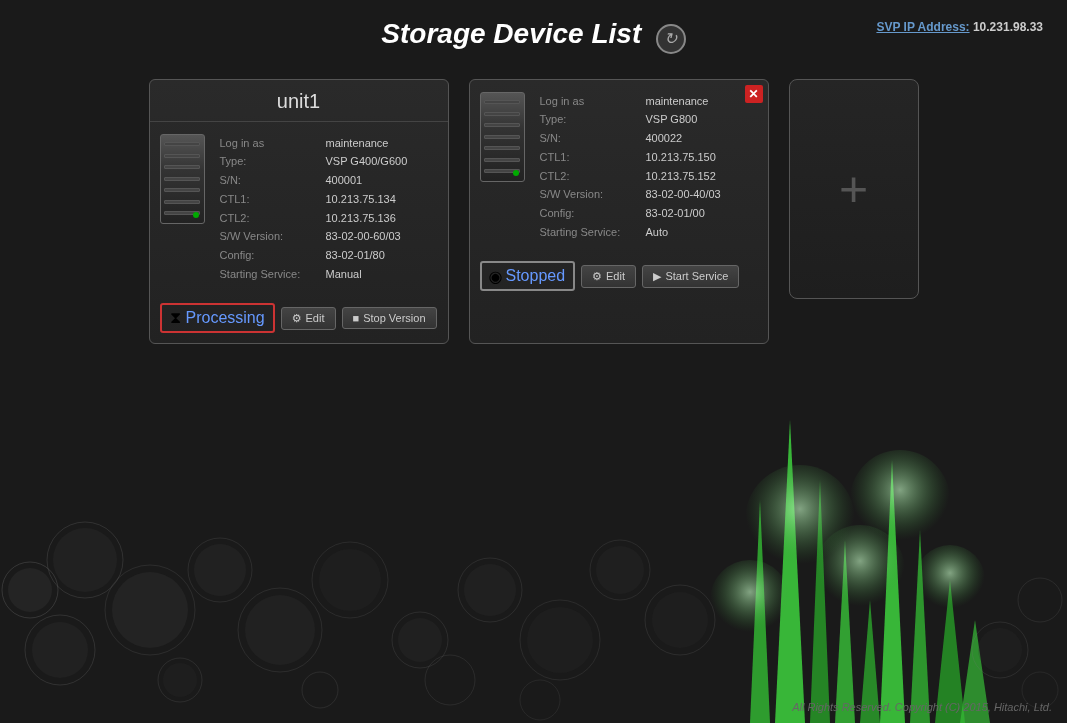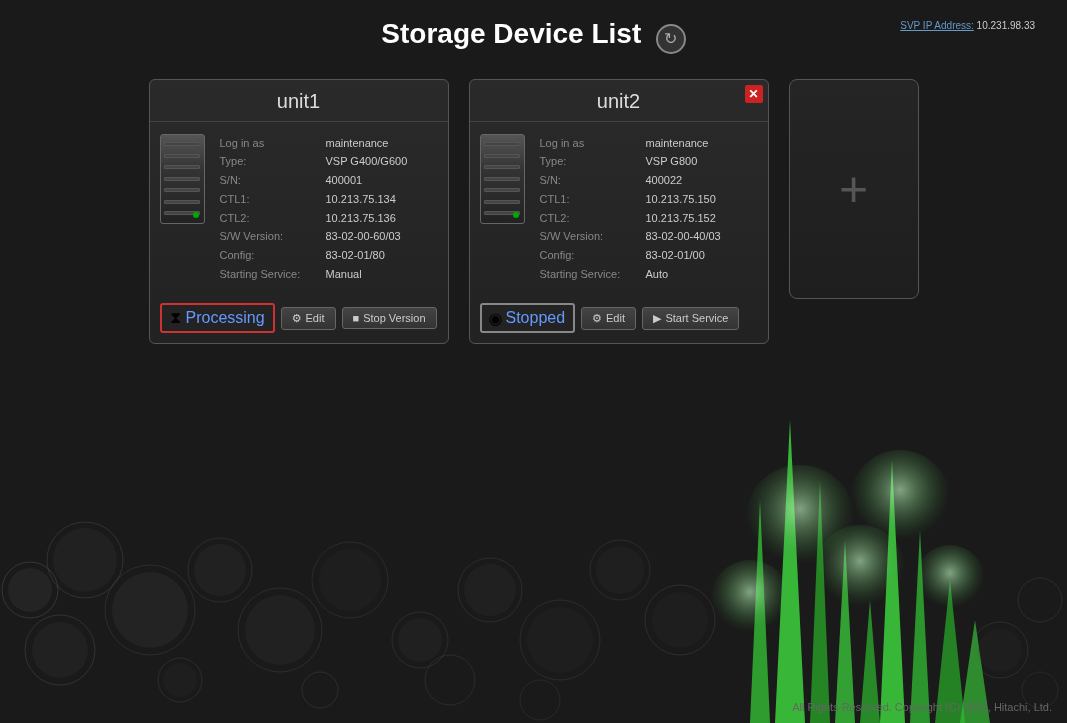--- a/index.html
+++ b/index.html
@@ -18,20 +18,21 @@
       top: 0; left: 0;
       width: 100%; height: 100%;
       z-index: 10;
     }
 
     
     .header {
       text-align: center;
       padding: 18px 0 10px 0;
       position: relative;
+      font-style: italic;
     }
 
     .page-title {
       color: #ffffff;
       font-size: 28px;
       font-weight: bold;
       display: inline-block;
     }
 
     .refresh-icon-btn {
@@ -50,23 +51,24 @@
       display: flex;
       align-items: center;
       justify-content: center;
       color: #aaa;
       font-size: 16px;
     }
 
     .svp-info {
       position: absolute;
       top: 20px;
-      right: 32px;
+      right: 24px;
       color: #cccccc;
-      font-size: 10px;
+      font-size: 12px;
+      font-weight: bold;
     }
 
     .svp-label {
       color: #6699cc;
       text-decoration: underline;
     }
 
     
     .cards-container {
       display: flex;
@@ -249,20 +251,21 @@
       line-height: 1;
     }
 
     
     .footer {
       position: absolute;
       bottom: 10px;
       right: 15px;
       color: #666666;
       font-size: 11px;
+      font-style: italic;
     }
 
     
     .bg-decoration {
       position: absolute;
       top: 0; left: 0;
       width: 100%;
       height: 100%;
       pointer-events: none;
     }
@@ -418,21 +421,20 @@
           <span>Edit</span>
         </button>
         <button class="btn">
           <span>■</span>
           <span>Stop Version</span>
         </button>
       </div>
     </div>
 
     <div class="device-card">
-      <div class="card-header">unit2</div>
       <div class="card-close">✕</div>
       <div class="card-body">
         <div class="server-icon">
           <div class="server-img">
             <div class="server-slot"></div>
             <div class="server-slot"></div>
             <div class="server-slot"></div>
             <div class="server-slot"></div>
             <div class="server-slot"></div>
             <div class="server-slot"></div>

